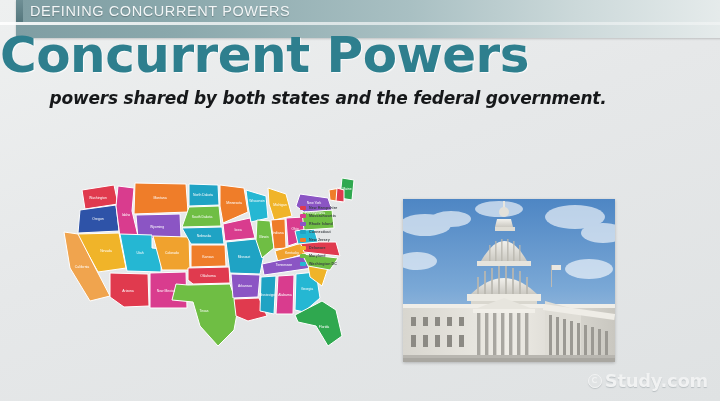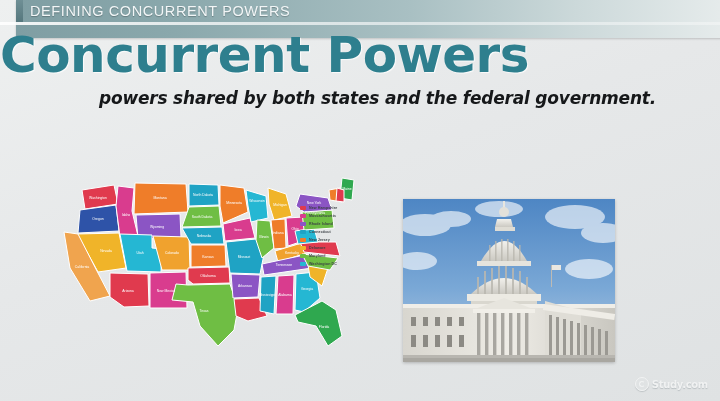--- a/index.html
+++ b/index.html
@@ -21,21 +21,21 @@
     font-size:14.5px;letter-spacing:.6px;color:#f2f6f7;white-space:nowrap;
     text-shadow:0 1px 1px rgba(0,0,0,.25);font-weight:400;}
   .header-under{position:absolute;left:0;top:22px;width:720px;height:3px;
     background:linear-gradient(90deg,rgba(255,255,255,.9),rgba(255,255,255,.35));}
 
   
   .title{position:absolute;left:0;top:26px;width:720px;
     font-size:50px;font-weight:bold;color:#2e7f8e;letter-spacing:-.5px;
     font-family:"DejaVu Sans","Liberation Sans",sans-serif;
     text-shadow:1px 1px 1px rgba(255,255,255,.85);}
-  .subtitle{position:absolute;left:0;top:88px;width:656px;text-align:right;
+  .subtitle{position:absolute;left:0;top:88px;width:656px;text-align:center;
     font-size:17px;font-weight:bold;font-style:italic;color:#16181a;
     letter-spacing:-.2px;
     font-family:"DejaVu Sans","Liberation Sans",sans-serif;}
 
   
   .map-wrap{position:absolute;left:52px;top:176px;width:320px;height:180px;}
   .map-svg{width:100%;height:100%;display:block;}
   .map-callouts{position:absolute;right:-2px;top:28px;width:74px;}
   .callout-row{display:flex;align-items:center;height:7.5px;margin-bottom:.5px;}
   .callout-sw{width:6px;height:3.5px;margin-right:3px;flex:0 0 auto;border-radius:1px;}
@@ -48,21 +48,21 @@
   .photo svg{display:block;width:100%;height:100%;}
 
   
   .watermark{position:absolute;right:12px;bottom:10px;display:flex;
     align-items:center;gap:3px;opacity:.55;}
   .wm-mark{width:12px;height:12px;border-radius:50%;
     border:1.6px solid #ffffff;position:relative;
     box-shadow:0 1px 1px rgba(120,130,135,.6);}
   .wm-mark:after{content:"";position:absolute;left:3px;top:2.6px;width:4px;height:4px;
     border:1.4px solid #ffffff;border-right-color:transparent;border-radius:50%;}
-  .wm-text{font-size:10px;color:#ffffff;font-weight:bold;letter-spacing:-.3px;
+  .wm-text{font-size:18px;color:#ffffff;font-weight:bold;letter-spacing:-.3px;
     text-shadow:0 1px 1px rgba(130,140,145,.75);
     font-family:"DejaVu Sans","Liberation Sans",sans-serif;}
 </style>
 </head>
 <body>
 
 <div class="slide">
 
   <div class="header-bar">
     <div class="header-edge"></div>

